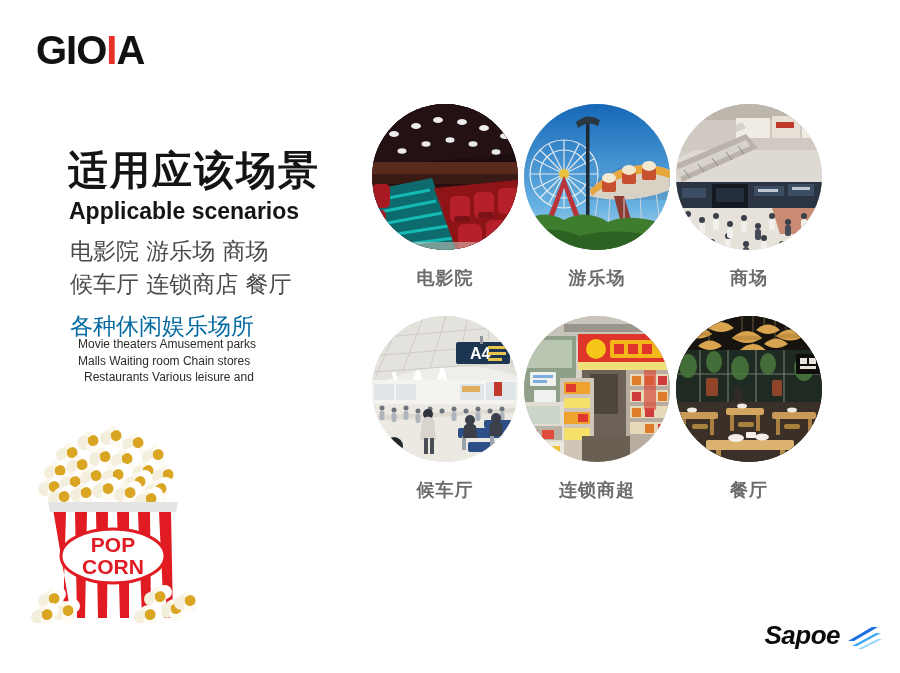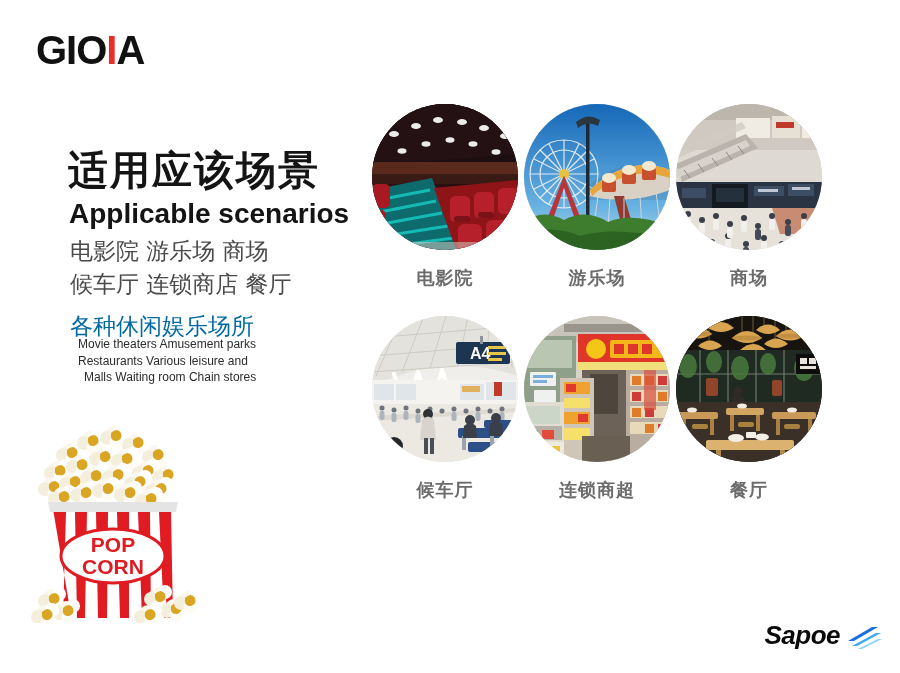--- a/index.html
+++ b/index.html
@@ -13,21 +13,21 @@
   .logo{position:absolute;left:36px;top:30px;font-size:40px;font-weight:bold;
         letter-spacing:-1px;line-height:1;font-family:"Liberation Sans",sans-serif;}
   .logo span{display:inline-block;text-align:center;}
   .logo .blk{color:#111111;}
   .logo .red{color:#E8302A;}
 
   
   .headline-cn{position:absolute;left:68px;top:148px;font-size:40px;font-weight:bold;
       color:#141414;letter-spacing:2px;line-height:1.1;
       font-family:"DejaVu Sans","Liberation Sans",sans-serif;}
-  .headline-en{position:absolute;left:69px;top:198px;font-size:28px;font-weight:bold;
+  .headline-en{position:absolute;left:69px;top:198px;font-size:23px;font-weight:bold;
       color:#141414;letter-spacing:0px;}
 
   .cn-list{position:absolute;left:70px;top:235px;font-size:23px;color:#4a4a4a;
       line-height:1.42;font-family:"DejaVu Sans","Liberation Sans",sans-serif;}
   .cn-list .l3{color:#0369a1;margin-top:10px;}
 
   .en-para{position:absolute;left:78px;top:336px;width:252px;font-size:12px;
       color:#2b2b2b;line-height:1.38;}
   .en-para div:nth-child(3){text-indent:6px;}
 
@@ -70,22 +70,22 @@
   <div class="headline-en">Applicable scenarios</div>
 
   <div class="cn-list">
     <div class="l1">电影院 游乐场 商场</div>
     <div class="l2">候车厅 连锁商店 餐厅</div>
     <div class="l3">各种休闲娱乐场所</div>
   </div>
 
   <div class="en-para">
     <div>Movie theaters Amusement parks</div>
+    <div>Malls Waiting room Chain stores</div>
     <div>Restaurants Various leisure and</div>
-    <div>Malls Waiting room Chain stores</div>
   </div>
 
   <div class="popcorn">
     <svg class="pc-svg" viewBox="0 0 190 205" xmlns="http://www.w3.org/2000/svg">
       <defs>
         <g id="kern">
           <circle cx="0" cy="0" r="9" fill="#FBF7EC"></circle>
           <circle cx="7" cy="-4" r="7" fill="#FFFFFF"></circle>
           <circle cx="-7" cy="3" r="7" fill="#F4EEDC"></circle>
           <circle cx="2" cy="7" r="6.5" fill="#FDFBF3"></circle>

